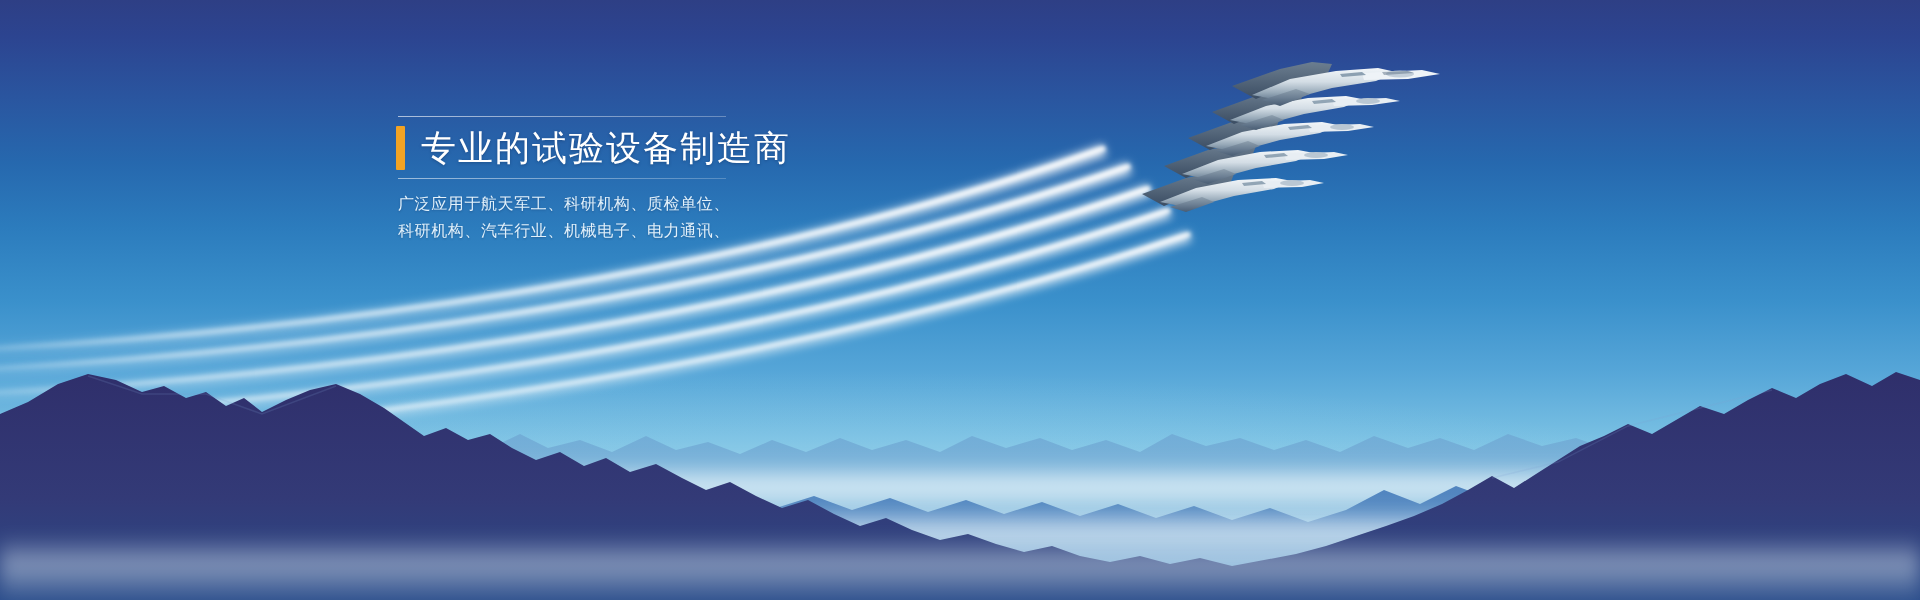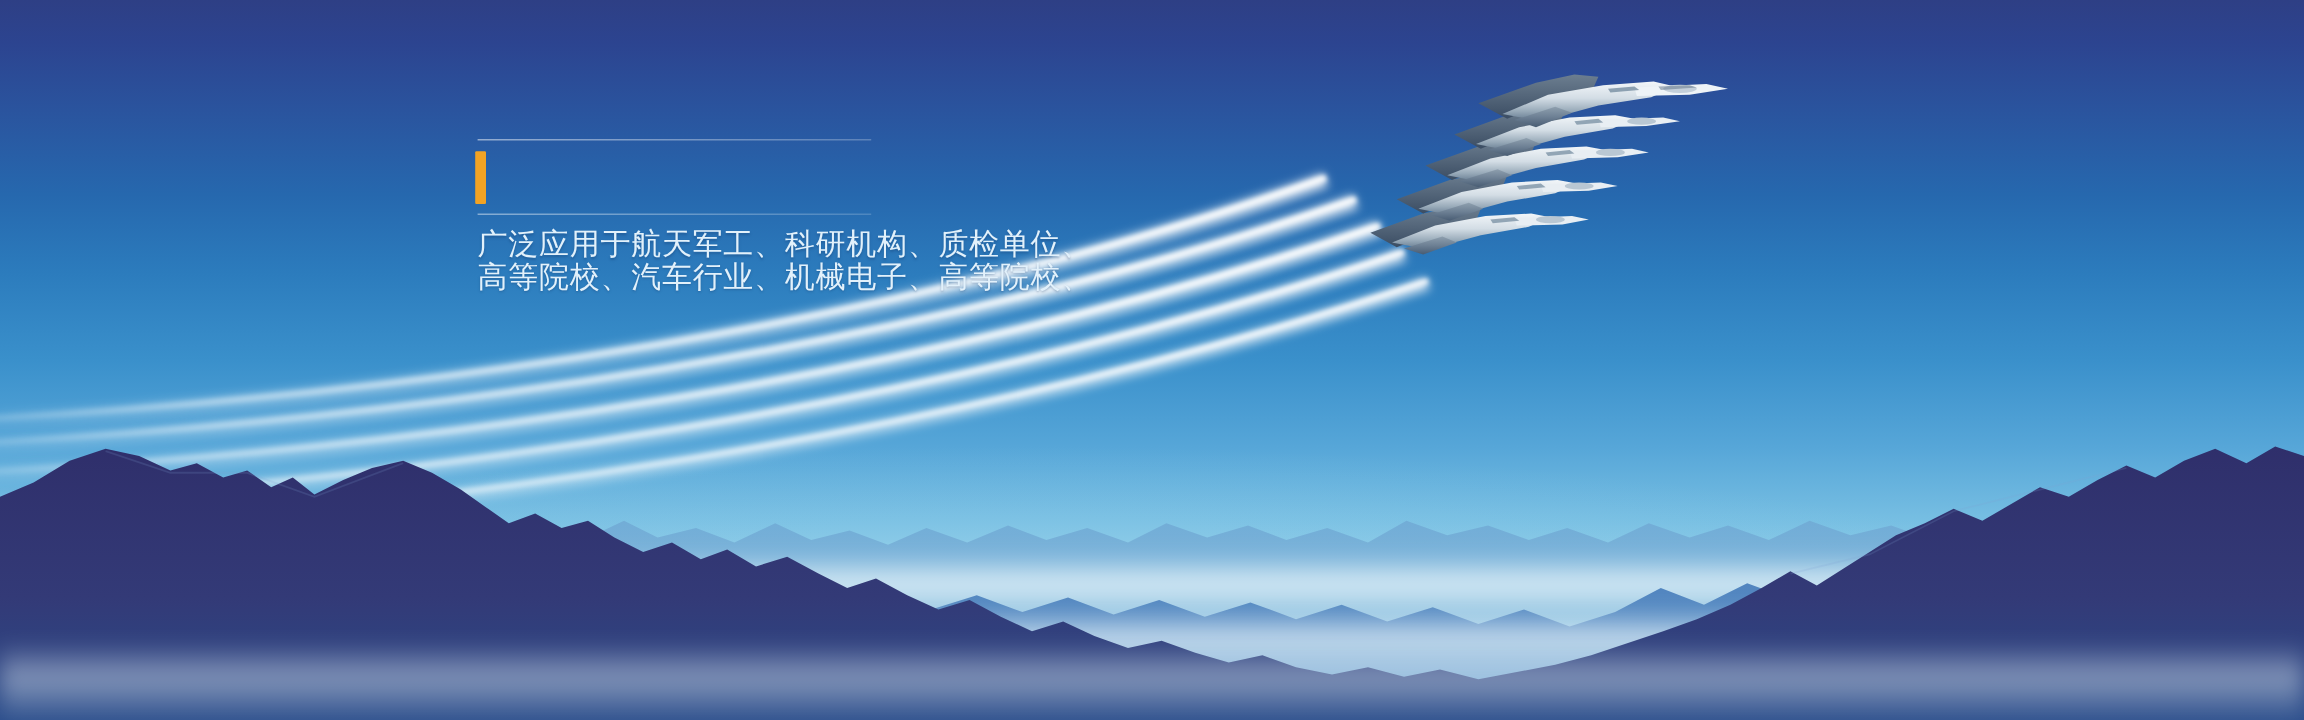--- a/index.html
+++ b/index.html
@@ -89,21 +89,21 @@
     text-shadow:0 1px 3px rgba(18,48,96,.45);
   }
   .rule2{
     height:1px; width:328px;
     background:linear-gradient(to right, rgba(255,255,255,.55), rgba(255,255,255,.22));
     margin-left:2px;
   }
   .para{
     margin-top:11px;
     margin-left:2px;
-    font-size:25px;
+    font-size:16px;
     line-height:27px;
     color:#e2f1fb;
     letter-spacing:.6px;
     text-shadow:0 1px 2px rgba(18,48,96,.35);
   }
   .para div{white-space:nowrap;}
 </style>
 </head>
 <body>
 
@@ -307,24 +307,25 @@
       <rect x="0" y="196" width="1920" height="64" fill="url(#mistG)" filter="url(#mistBlur)" opacity="0.55"></rect>
     </svg>
   </div>
 
   <div class="copy">
 
     <div class="rule"></div>
 
     <div class="headline-row">
       <div class="bar"></div>
+      <div class="headline">专业的试验设备制造商</div>
     </div>
 
     <div class="rule2"></div>
 
     <div class="para">
       <div>广泛应用于航天军工、科研机构、质检单位、</div>
-      <div>高等院校、汽车行业、机械电子、高等院校、</div>
+      <div>科研机构、汽车行业、机械电子、电力通讯、</div>
     </div>
 
   </div>
 
 </div>
 
 </body></html>

